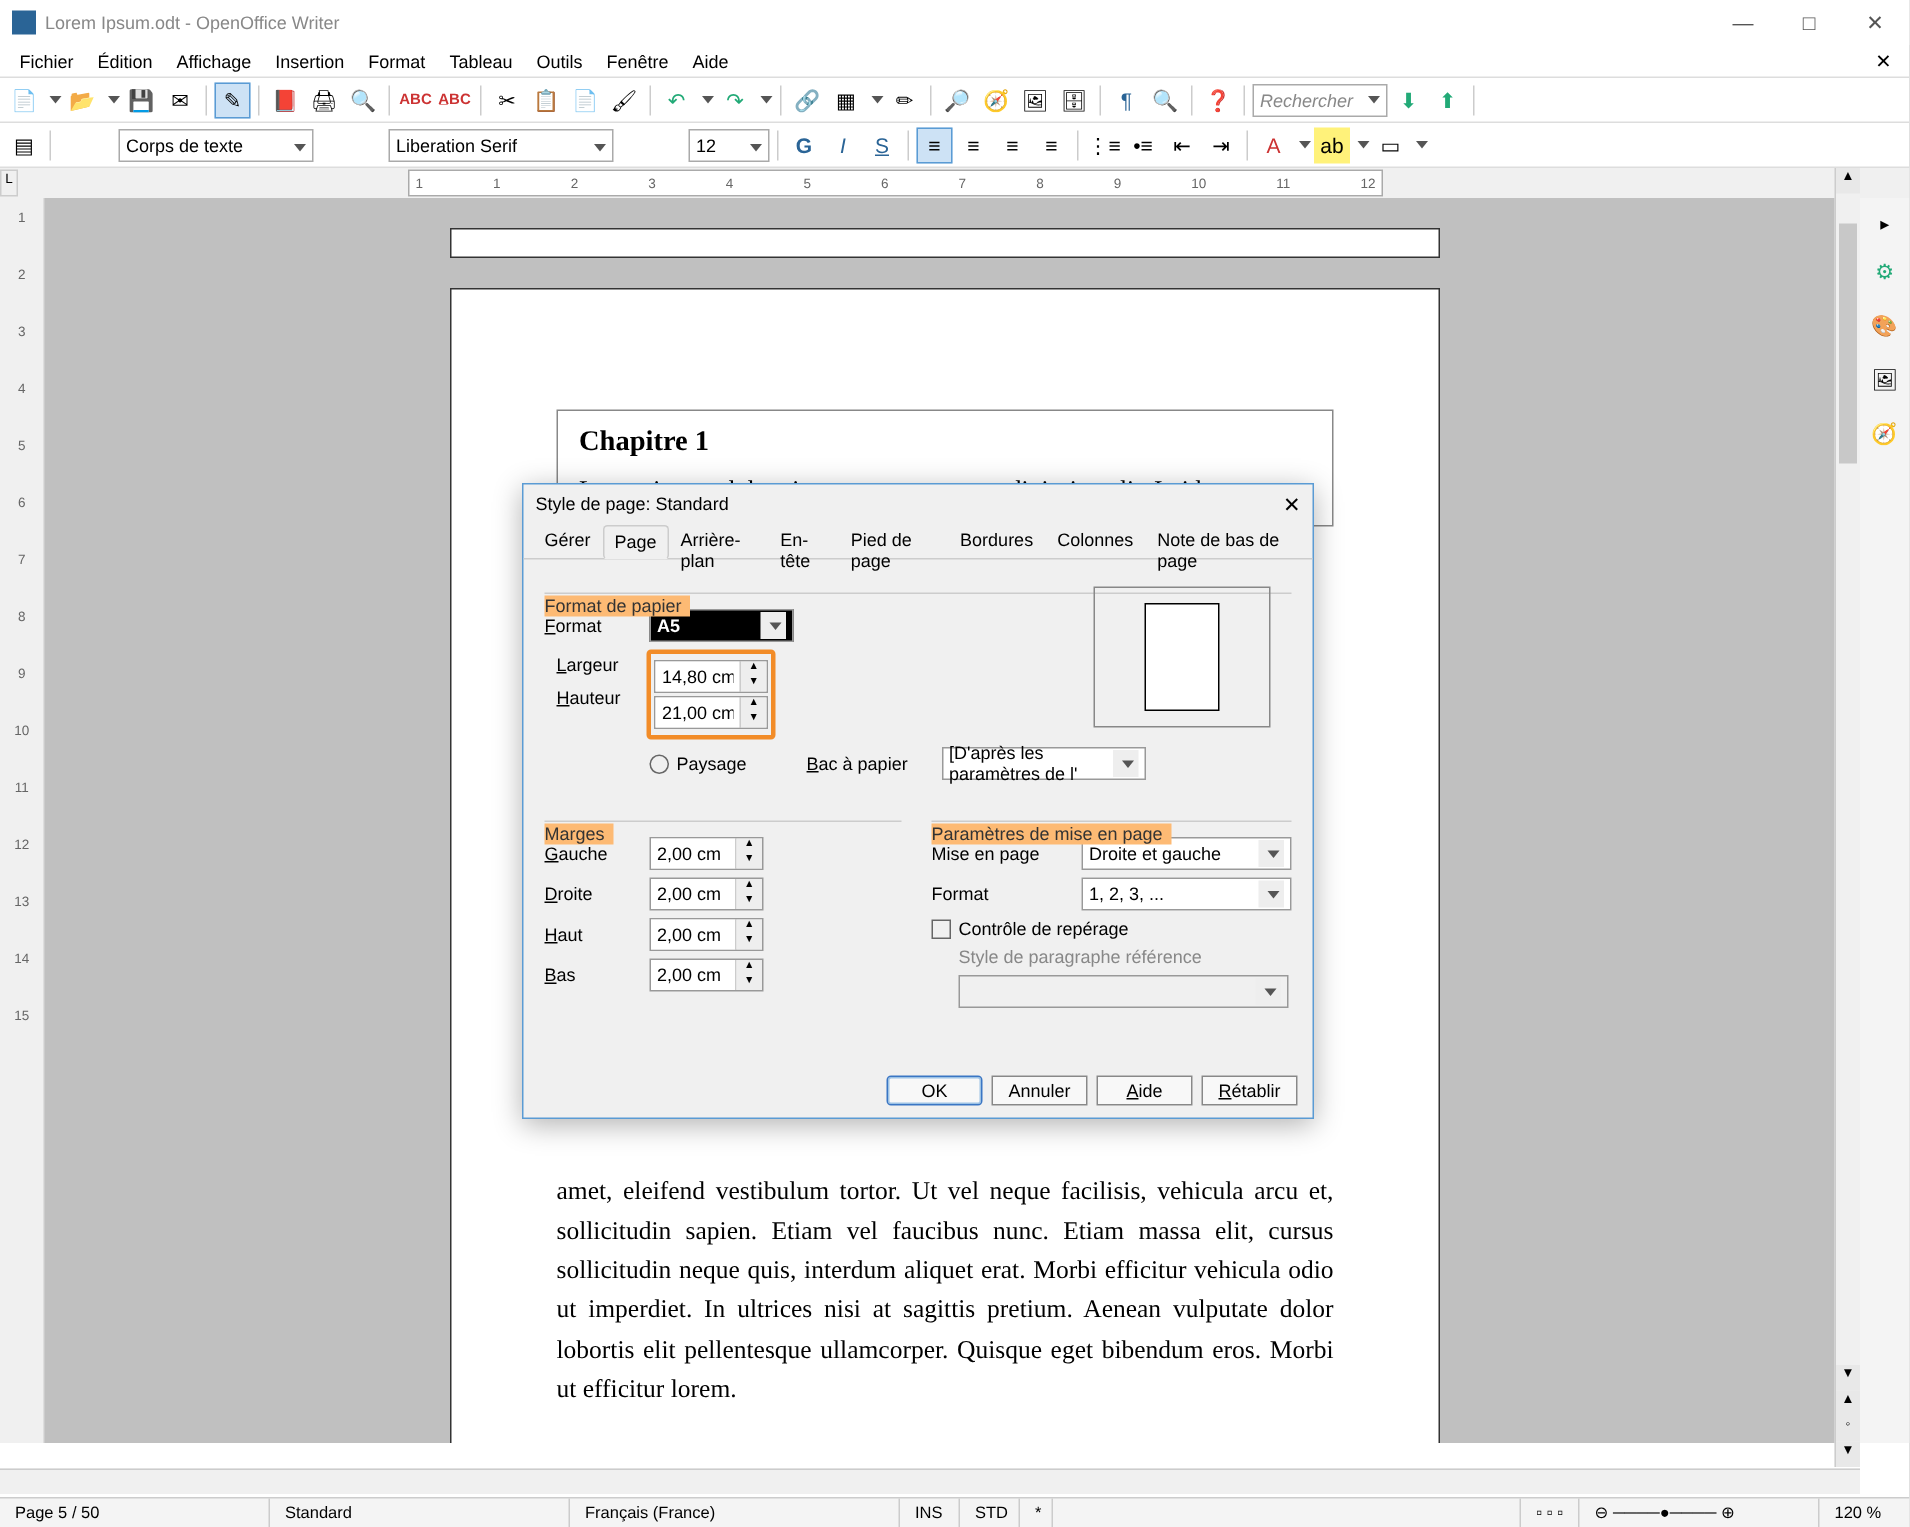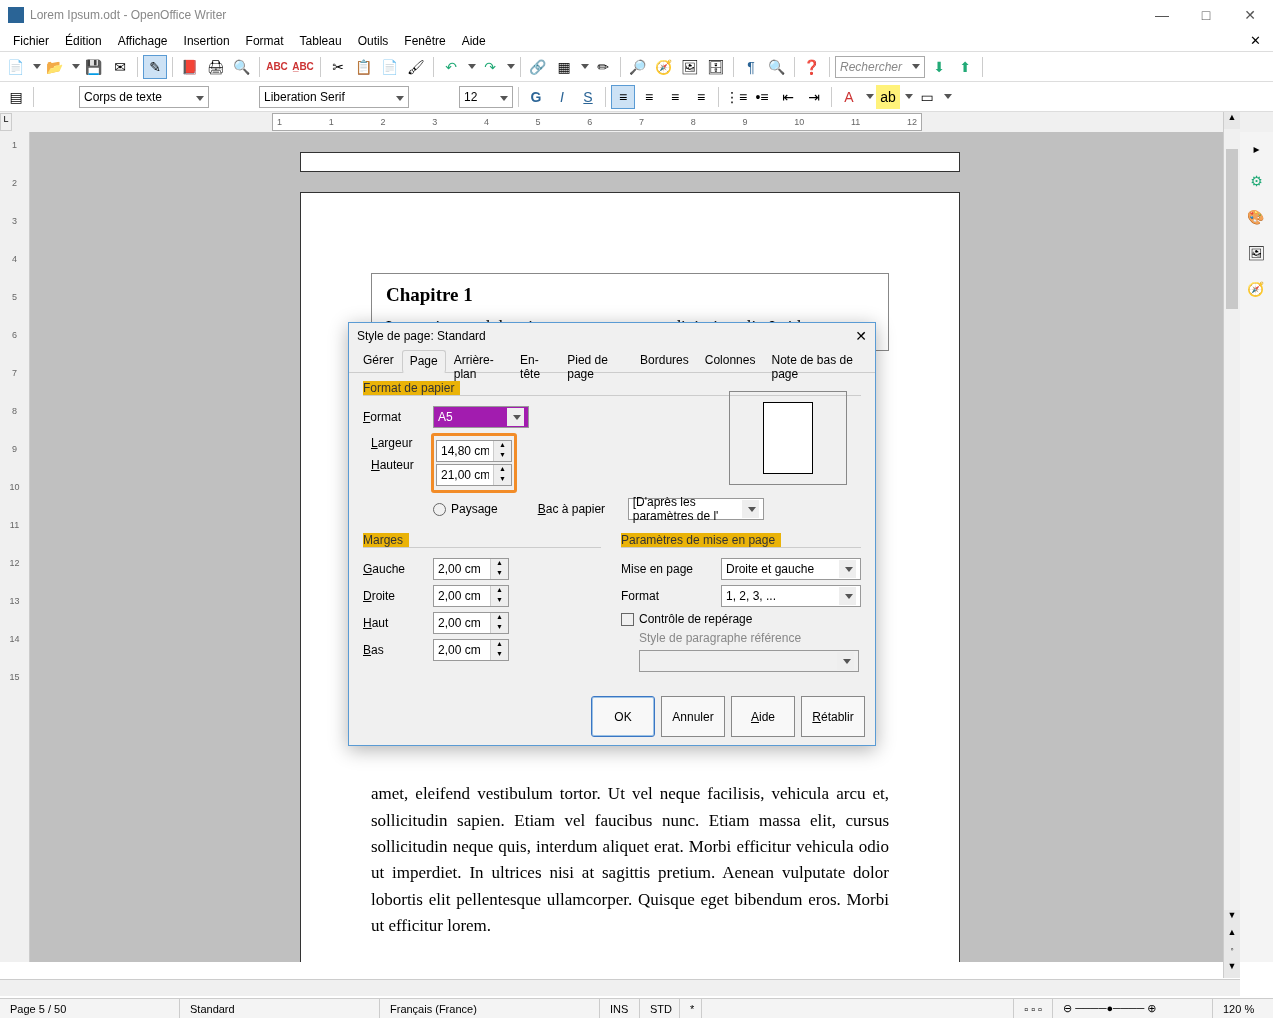--- a/index.html
+++ b/index.html
@@ -37,39 +37,39 @@
 .sidebar .sicon { width: 22px; height: 22px; border: 1px solid transparent; display: flex; align-items: center; justify-content: center; font-size: 14px; }
 
 .dialog { position: absolute; left: 348px; top: 322px; width: 528px; height: 424px; background: #f0f0f0; border: 1px solid #5a9bd4; box-shadow: 0 4px 18px rgba(0,0,0,0.3); z-index: 100; }
 .dialog .dtitle { height: 26px; display: flex; align-items: center; padding: 0 8px; font-size: 12px; }
 .dialog .dtitle .close { margin-left: auto; font-size: 14px; cursor: default; }
 .dialog .tabs { display: flex; border-bottom: 1px solid #ccc; padding: 0 6px; height: 24px; }
 .dialog .tab { padding: 3px 7px; font-size: 12px; cursor: default; border: 1px solid transparent; }
 .dialog .tab.active { border: 1px solid #ccc; border-bottom: 1px solid #f0f0f0; background: #f0f0f0; position: relative; top: 1px; }
 .dhl { border: 3px solid #f28c28; border-radius: 3px; }
 .dialog .body { padding: 8px 14px; font-size: 12px; }
-.fieldset-label { color: #333; padding-right: 6px; background: #eab308; position: relative; top: 0; display: inline-block; }
+.fieldset-label { color: #333; padding-right: 6px; background: #fdba74; position: relative; top: 16px; display: inline-block; }
 .hr-line { border-top: 1px solid #ccc; }
 .row { display: flex; align-items: center; margin: 5px 0; }
 .row .label { width: 70px; }
 .row .label u { text-decoration: underline; }
 .spin { border: 1px solid #999; height: 22px; width: 76px; display: flex; }
 .spin input { border: none; width: 56px; font-size: 12px; padding: 0 4px; }
 .spin .sp { width: 18px; display: flex; flex-direction: column; border-left: 1px solid #ccc; }
 .spin .sp div { flex: 1; font-size: 7px; text-align: center; line-height: 8px; background: #eee; }
 .selectbox { border: 1px solid #999; height: 22px; display: flex; align-items: center; padding: 0 4px; background: #fff; font-size: 12px; }
-.selectbox.selected { background: #a21caf; color: #fff; }
+.selectbox.selected { background: #000000; color: #fff; font-weight: bold; }
 .selectbox .dd { margin-left: auto; background: #eee; color: #333; padding: 0 3px; height: 18px; display: flex; align-items: center; }
 .radio { width: 13px; height: 13px; border: 1px solid #666; border-radius: 50%; margin-right: 5px; display: inline-flex; align-items: center; justify-content: center; }
 .radio.checked::after { content: ''; width: 7px; height: 7px; background: #333; border-radius: 50%; }
 .checkbox { width: 13px; height: 13px; border: 1px solid #666; margin-right: 5px; display: inline-block; }
 .preview-box { position: absolute; right: 28px; top: 68px; width: 118px; height: 94px; border: 1px solid #888; display: flex; align-items: center; justify-content: center; }
 .preview-box .pg { width: 50px; height: 72px; border: 1px solid #000; background: #fff; }
 .btnrow { position: absolute; bottom: 8px; right: 10px; display: flex; gap: 6px; }
-.btn { border: 1px solid #888; background: #f8f8f8; height: 41px; width: 64px; display: flex; align-items: center; justify-content: center; font-size: 12px; cursor: default; }
+.btn { border: 1px solid #888; background: #f8f8f8; height: 20px; width: 64px; display: flex; align-items: center; justify-content: center; font-size: 12px; cursor: default; }
 .btn.default { border: 1px solid #3a76c4; box-shadow: inset 0 0 0 1px #9cc2e5; }
 .statusbar { position: absolute; bottom: 0; left: 0; right: 0; height: 20px; border-top: 1px solid #ccc; display: flex; align-items: center; font-size: 11px; background: #f4f4f4; }
 .statusbar .cell { padding: 0 10px; border-right: 1px solid #ccc; height: 100%; display: flex; align-items: center; }
 .statusbar .flex { flex: 1; }
 .scrollbar-v { position: absolute; right: 33px; top: 112px; bottom: 40px; width: 17px; background: #f0f0f0; border-left: 1px solid #ccc; }
 .scrollbar-v .thumb { background: #c8c8c8; margin: 20px 2px; height: 160px; }
 .scrollbar-v .arrow { height:17px; text-align:center; font-size:9px; background:#e8e8e8; }
 .scrollbar-h { position: absolute; left: 0; right: 33px; bottom: 22px; height: 17px; background: #f0f0f0; border-top: 1px solid #ccc; }
 .col2 { display: flex; gap: 20px; }
 .col2 > div { flex: 1; }

